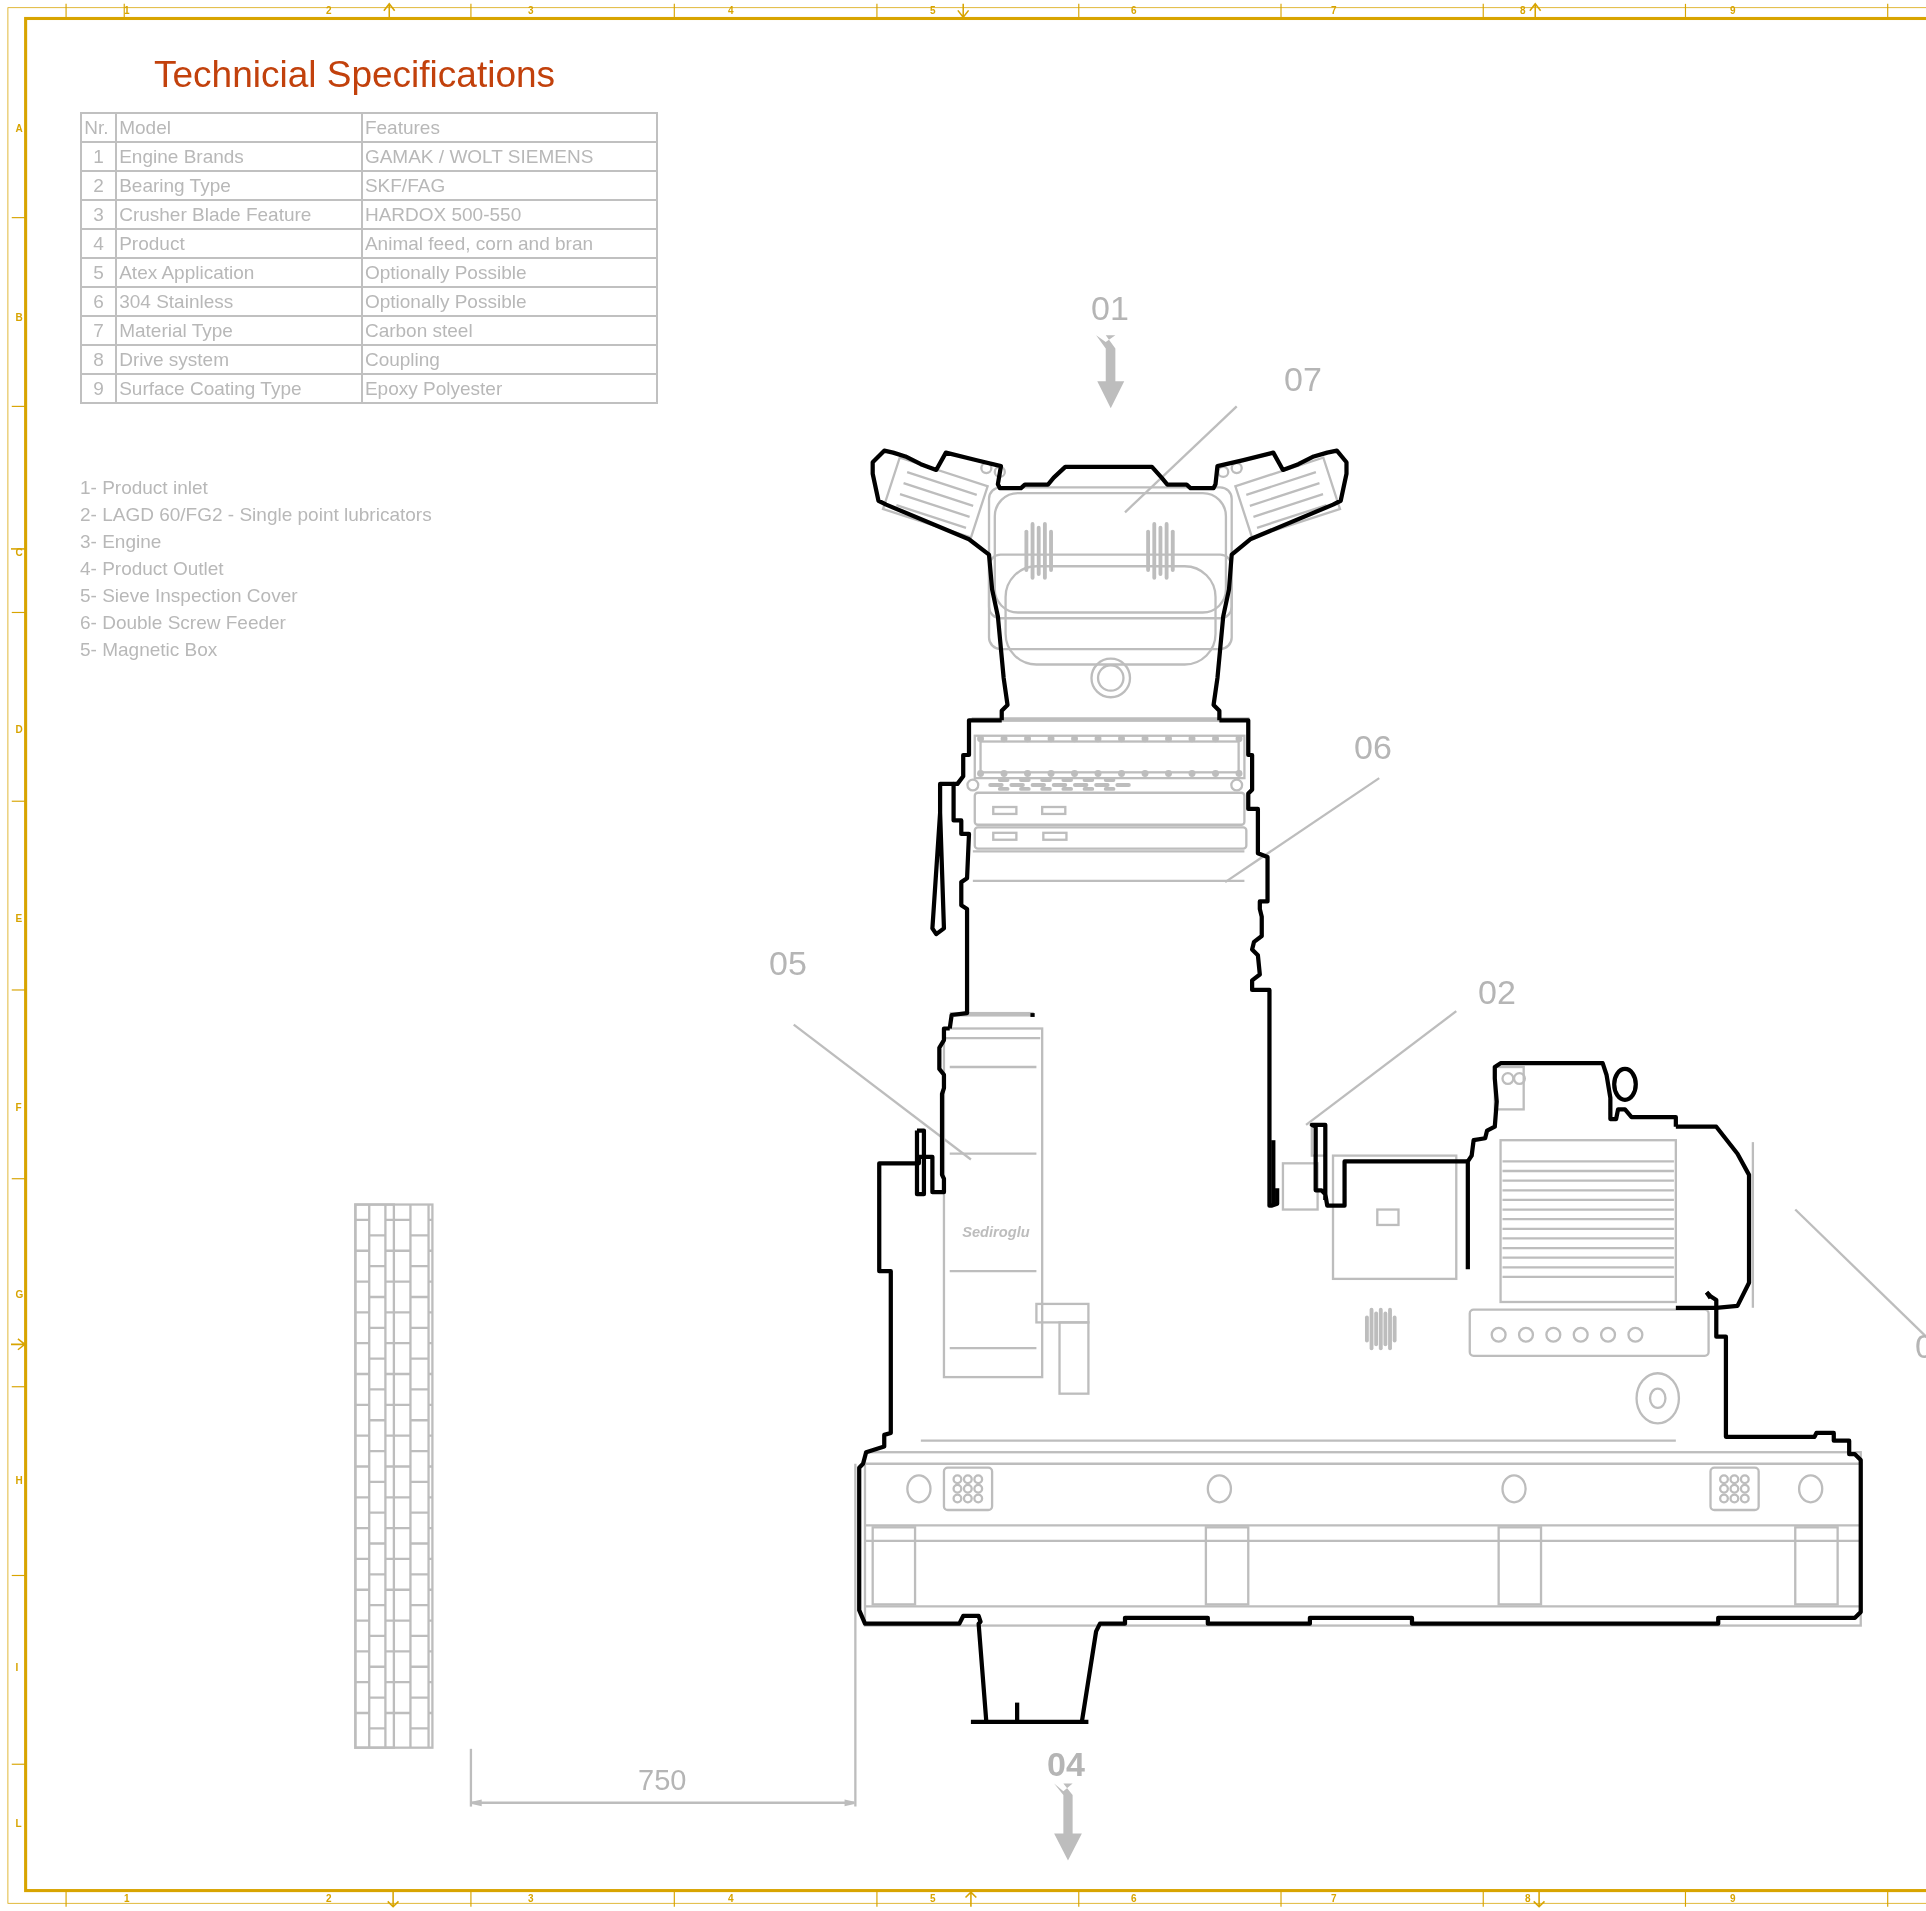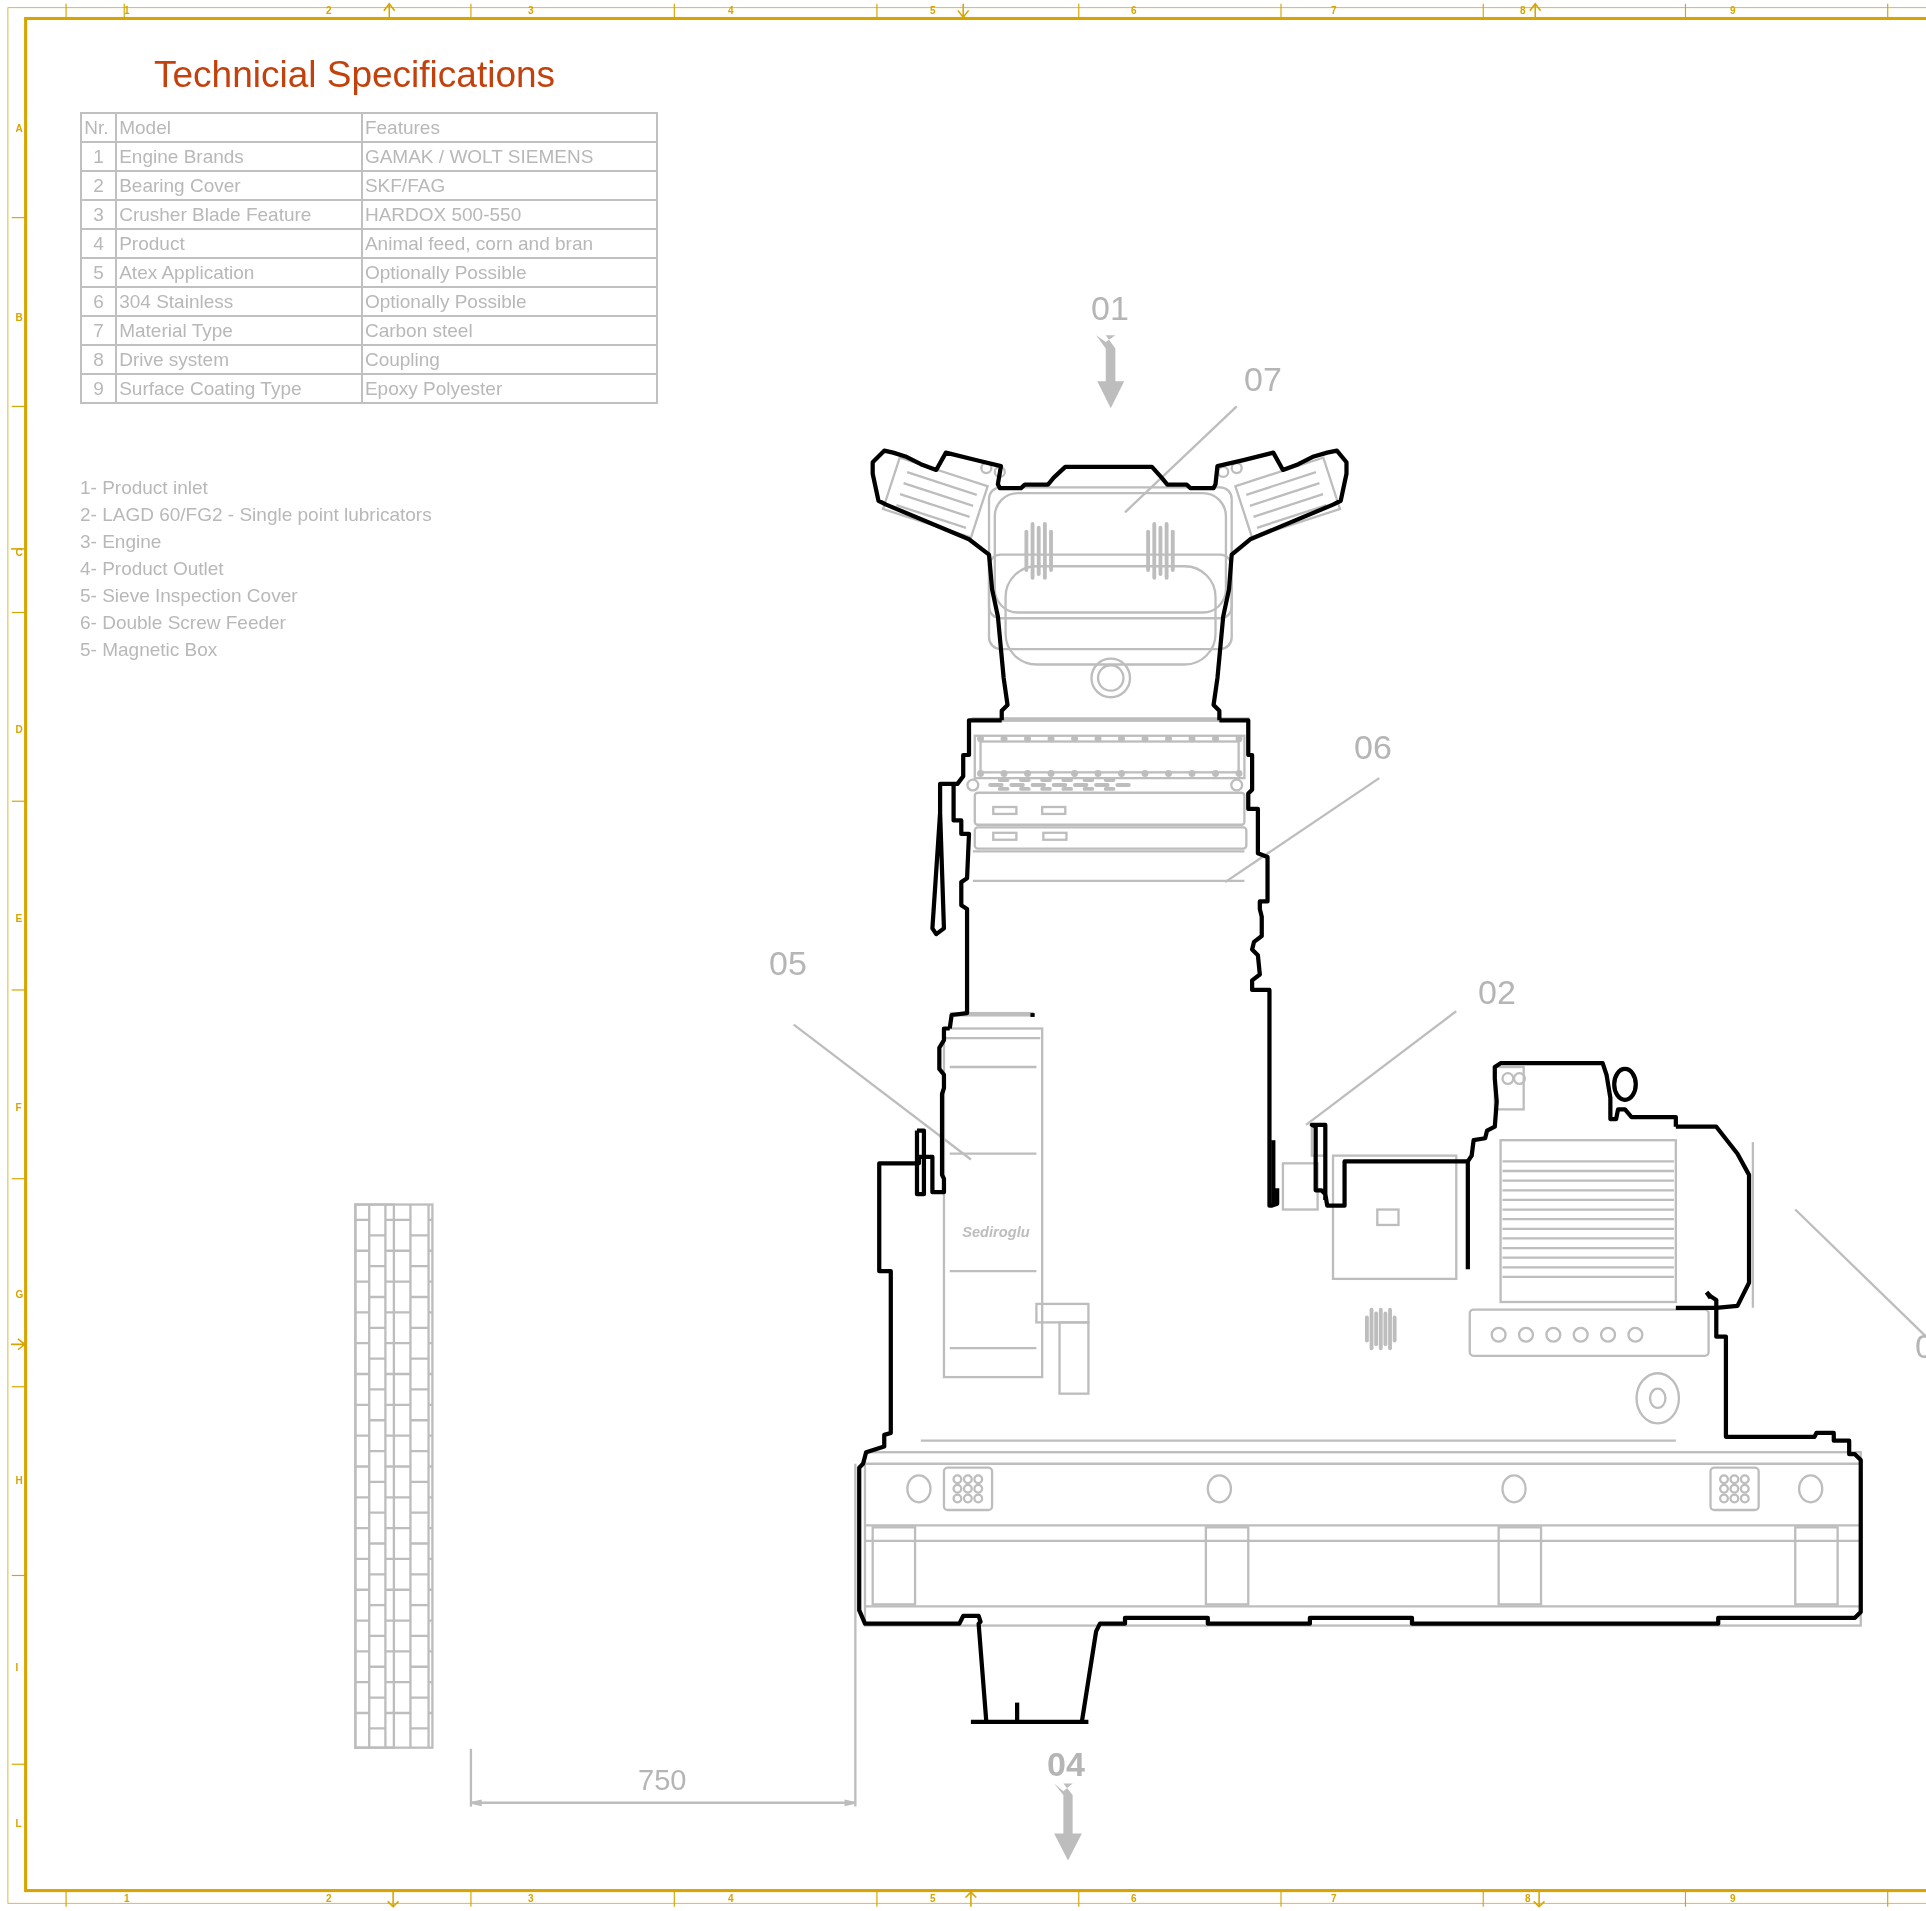--- a/index.html
+++ b/index.html
@@ -144,21 +144,21 @@
       <th>Model</th>
       <th>Features</th>
     </tr>
     <tr>
           <td class="nr">1</td>
           <td>Engine Brands</td>
           <td>GAMAK / WOLT SIEMENS</td>
         </tr>
     <tr>
           <td class="nr">2</td>
-          <td>Bearing Cover</td>
+          <td>Bearing Type</td>
           <td>SKF/FAG</td>
         </tr>
     <tr>
           <td class="nr">3</td>
           <td>Crusher Blade Feature</td>
           <td>HARDOX 500-550</td>
         </tr>
     <tr>
           <td class="nr">4</td>
           <td>Product</td>
@@ -431,21 +431,21 @@
       <path d="M3305 2960 L3305 3130"></path>
     </g>
 
     <g fill="#bdbdbd" stroke="none">
       <path d="M2870 870 L2895 905 L2895 990 L2918 990 L2883 1060 L2848 990 L2870 990 L2870 905 L2845 870 L2870 888 L2895 870 Z"></path>
       <path d="M2760 4630 L2784 4660 L2784 4760 L2808 4760 L2772 4830 L2736 4760 L2760 4760 L2760 4660 L2736 4630 L2760 4650 L2784 4630 Z"></path>
     </g>
   </svg>
 
   <div class="callout" style="left:1091px;top:289px;">01</div>
-  <div class="callout" style="left:1244px;top:360px;text-align:right;">07</div>
+  <div class="callout" style="left:1284px;top:360px;text-align:right;">07</div>
   <div class="callout" style="left:1354px;top:728px;">06</div>
   <div class="callout" style="left:769px;top:944px;">05</div>
   <div class="callout" style="left:1448px;top:973px;margin-left:30px;">02</div>
   <div class="callout" style="left:1915px;top:1327px;">03</div>
   <div class="callout" style="left:1047px;top:1745px;font-weight:bold;">04</div>
 
   <div class="dim-label" style="left:638px;top:1764px;">750</div>
 
 </div>
 

